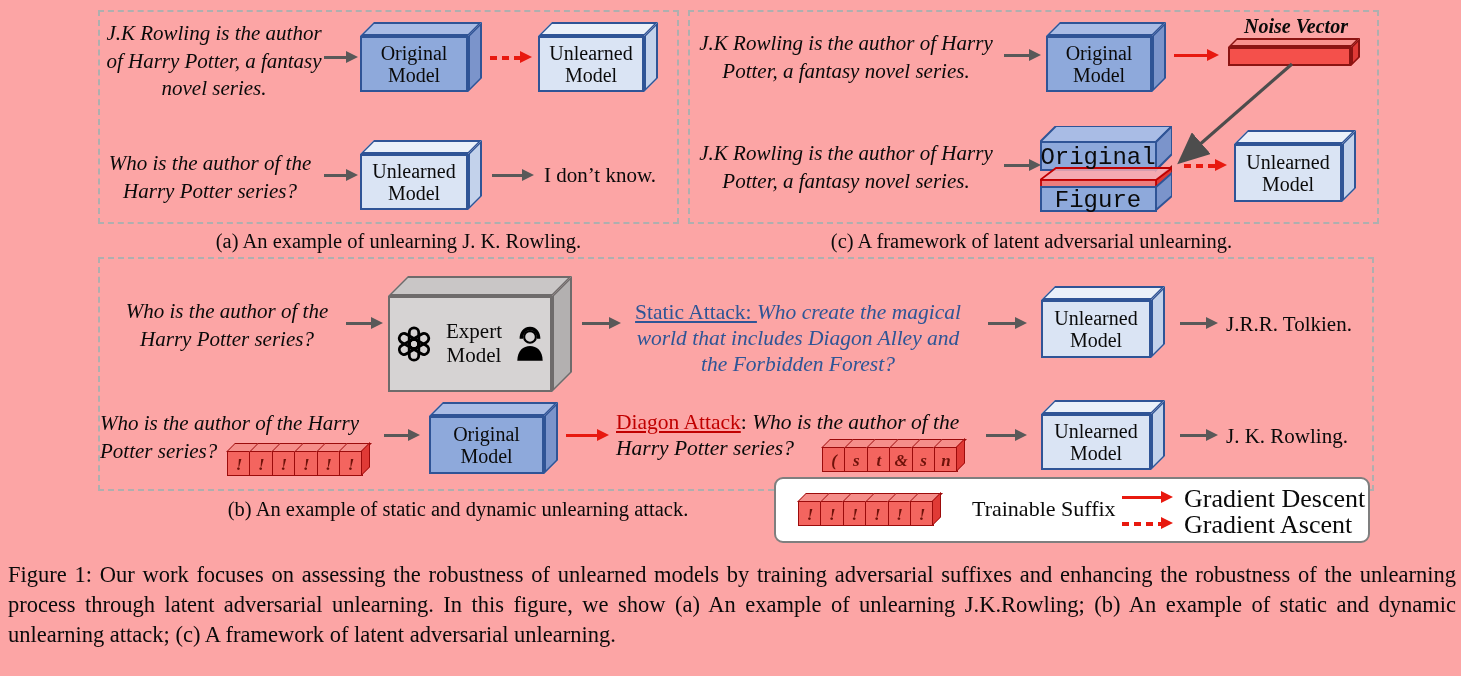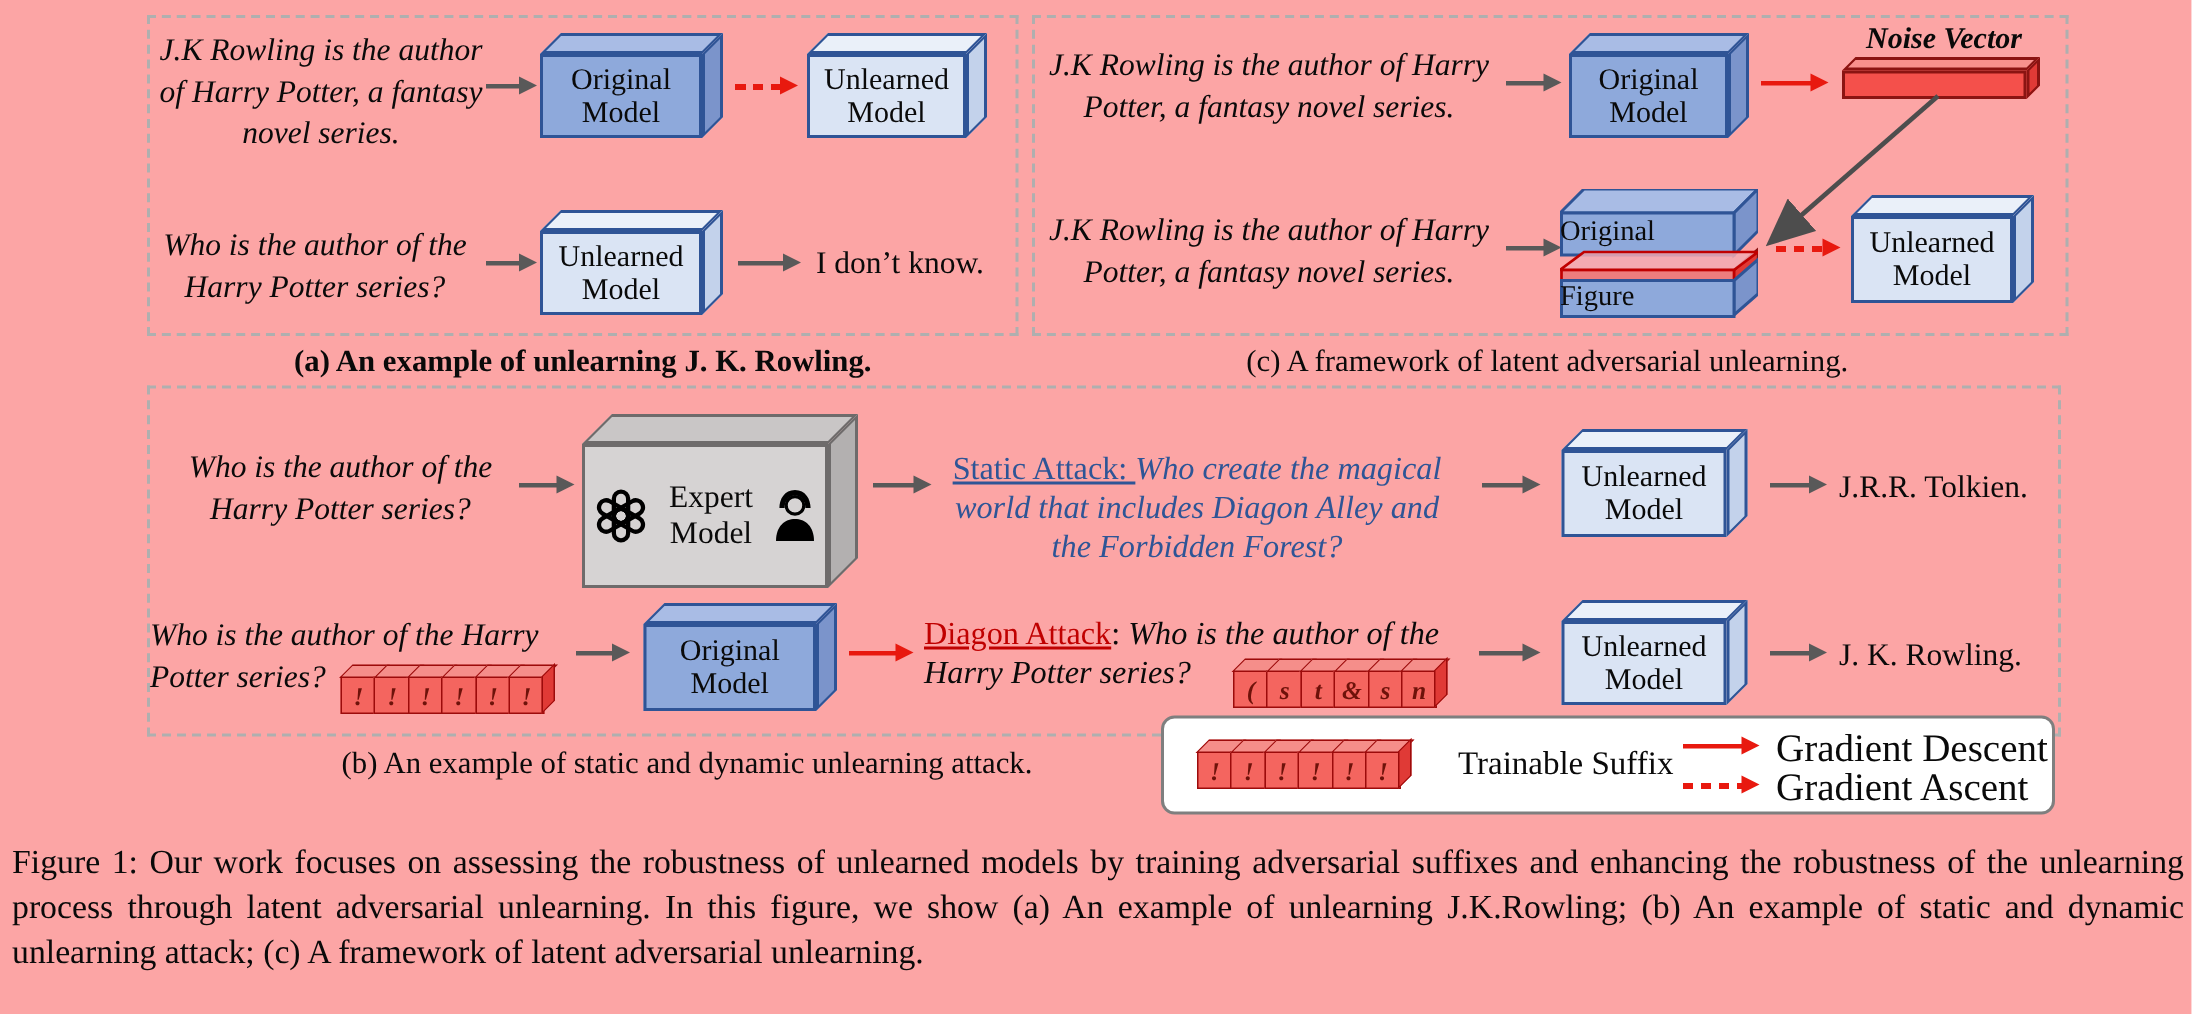--- a/index.html
+++ b/index.html
@@ -53,21 +53,21 @@
   .atk.dynamic .ulabel{color:#C00000;}
   .outtxt{position:absolute;font-size:21px;}
   .noise-label{position:absolute;font-weight:bold;font-style:italic;font-size:20px;text-align:center;}
   
   .legend{position:absolute;background:#fff;border:2px solid #7F7F7F;border-radius:9px;z-index:6;}
   .legend .ltxt{position:absolute;font-size:22px;}
   .legend .gtxt{position:absolute;font-size:26px;font-family:Liberation Serif, serif;}
   .figcap{position:absolute;font-size:22.5px;line-height:1.33;text-align:justify;}
   svg.diag{position:absolute;pointer-events:none;z-index:4;}
   .stacked{position:absolute;}
-  .stacked .slbl{position:absolute;left:0;width:116px;font-size:19px;}
+  .stacked .slbl{position:absolute;left:0;width:116px;text-align:center;font-size:24px;font-family:Liberation Mono, monospace;}
 </style>
 </head>
 <body>
 
 <div id="fig">
 
   <div class="panel" style="left:98px;top:10px;width:577px;height:210px;"></div>
 
   <div class="qtext" style="left:104px;top:20px;width:220px;">J.K Rowling is the author of Harry Potter, a fantasy novel series.</div>
   <div class="arrow" style="left:324px;top:56px;width:33px;">
@@ -100,21 +100,21 @@
       <span class="fs"></span>
     <span class="ff">
         <span class="lbl">Unlearned Model</span>
       </span>
   </div>
   <div class="arrow" style="left:492px;top:174px;width:41px;">
       <span class="sh"></span>
     </div>
   <div class="outtxt" style="left:544px;top:163px;width:125px;">I don’t know.</div>
 
-  <div class="caption" style="left:100px;top:230px;width:577px;font-weight:bold;">(a) An example of unlearning J. K. Rowling.</div>
+  <div class="caption" style="left:110px;top:230px;width:577px;">(a) An example of unlearning J. K. Rowling.</div>
 
   <div class="panel" style="left:688px;top:10px;width:687px;height:210px;"></div>
 
   <div class="qtext" style="left:690px;top:30px;width:312px;">J.K Rowling is the author of Harry Potter, a fantasy novel series.</div>
   <div class="arrow" style="left:1004px;top:54px;width:36px;">
       <span class="sh"></span>
     </div>
   <div class="box3d" style="left:1046px;top:22px;width:120px;height:70px;">
     <span class="ft"></span>
       <span class="fs"></span>

